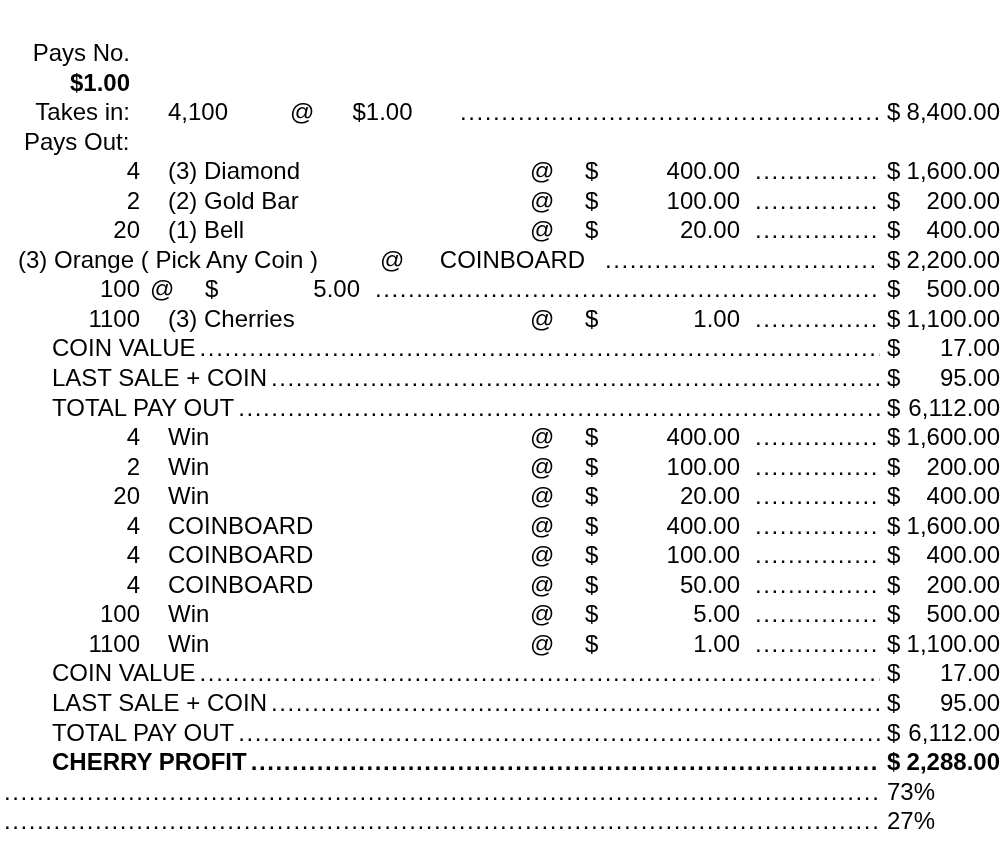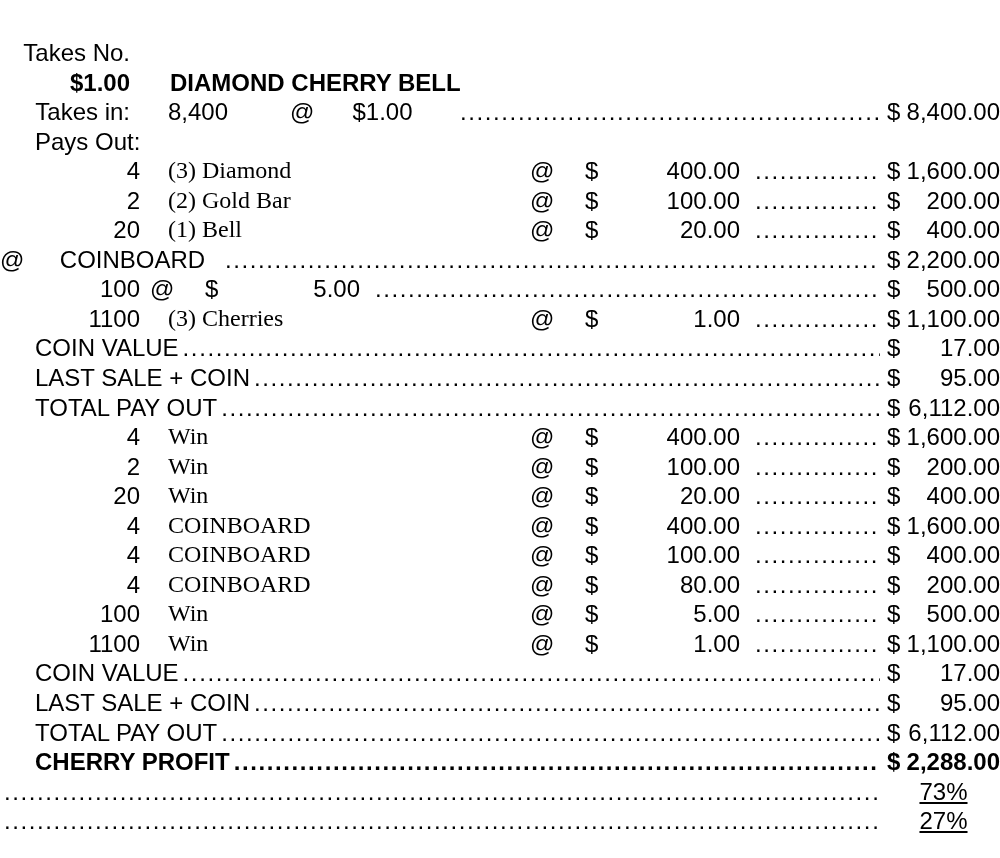--- a/index.html
+++ b/index.html
@@ -22,21 +22,21 @@
     white-space: nowrap;
   }
   .row * { box-sizing: border-box; }
   .bold { font-weight: bold; }
   
   .lab  { width: 150px; flex: none; text-align: right; padding-right: 20px; }
   .qty  { width: 150px; flex: none; text-align: right; padding-right: 10px; }
   
   .hval { flex: none; padding-left: 20px; }
   
-  .name { width: 380px; flex: none; padding-left: 18px; overflow: hidden; font-family: Liberation Serif, serif; }
+  .name { width: 380px; flex: none; padding-left: 18px; overflow: hidden; }
   
   .at   { width: 55px; flex: none; }
   
   .rate { width: 155px; flex: none; display: flex; justify-content: space-between; }
   .rate-center { width: 155px; flex: none; text-align: center; }
   
   .ti-count { width: 140px; flex: none; padding-left: 18px; }
   .ti-at    { width: 25px;  flex: none; }
   .ti-rate  { width: 135px; flex: none; text-align: center; }
   
@@ -44,41 +44,40 @@
     flex: 1 1 auto;
     overflow: hidden;
     white-space: nowrap;
     letter-spacing: 1.6px;
     margin-left: 15px;
   }
   .dots.tight { margin-left: 4px; }
   .dots.ti    { margin-left: 10px; }
   
   .total { width: 113px; flex: none; margin-left: 7px; display: flex; justify-content: space-between; }
-  .pct   { width: 113px; flex: none; margin-left: 7px; text-align: center; text-decoration: underline; }
-  .sumlab { flex: none; padding-left: 35px; }
-  .payslab { flex: none; padding-left: 35px; }
+  .pct   { width: 113px; flex: none; margin-left: 7px; text-align: left; }
+  .sumlab { flex: none; padding-left: 52px; }
+  .payslab { flex: none; padding-left: 24px; }
 </style>
 </head>
 <body>
 
 <div class="doc">
 
   <div class="row">
-    <span class="lab">Takes No.</span>
+    <span class="lab">Pays No.</span>
   </div>
 
   <div class="row bold">
     <span class="lab">$1.00</span>
-    <span class="hval">DIAMOND CHERRY BELL</span>
   </div>
 
   <div class="row">
     <span class="lab">Takes in:</span>
-    <span class="ti-count">8,400</span>
+    <span class="ti-count">4,100</span>
     <span class="ti-at">@</span>
     <span class="ti-rate">$1.00</span>
     <span class="dots ti">..............................................................................................................</span>
     <span class="total">
       <span>$</span>
       <span>8,400.00</span>
     </span>
   </div>
 
   <div class="row">
@@ -124,20 +123,21 @@
       <span>20.00</span>
     </span>
     <span class="dots">..............................................................................................................</span>
     <span class="total">
       <span>$</span>
       <span>400.00</span>
     </span>
   </div>
 
   <div class="row">
+    <span class="name">(3) Orange ( Pick Any Coin )</span>
     <span class="at">@</span>
     <span class="rate-center">COINBOARD</span>
     <span class="dots">..............................................................................................................</span>
     <span class="total">
       <span>$</span>
       <span>2,200.00</span>
     </span>
   </div>
 
   <div class="row">
@@ -270,21 +270,21 @@
       <span>400.00</span>
     </span>
   </div>
 
   <div class="row">
     <span class="qty">4</span>
     <span class="name">COINBOARD</span>
     <span class="at">@</span>
     <span class="rate">
       <span>$</span>
-      <span>80.00</span>
+      <span>50.00</span>
     </span>
     <span class="dots">..............................................................................................................</span>
     <span class="total">
       <span>$</span>
       <span>200.00</span>
     </span>
   </div>
 
   <div class="row">
     <span class="qty">100</span>

